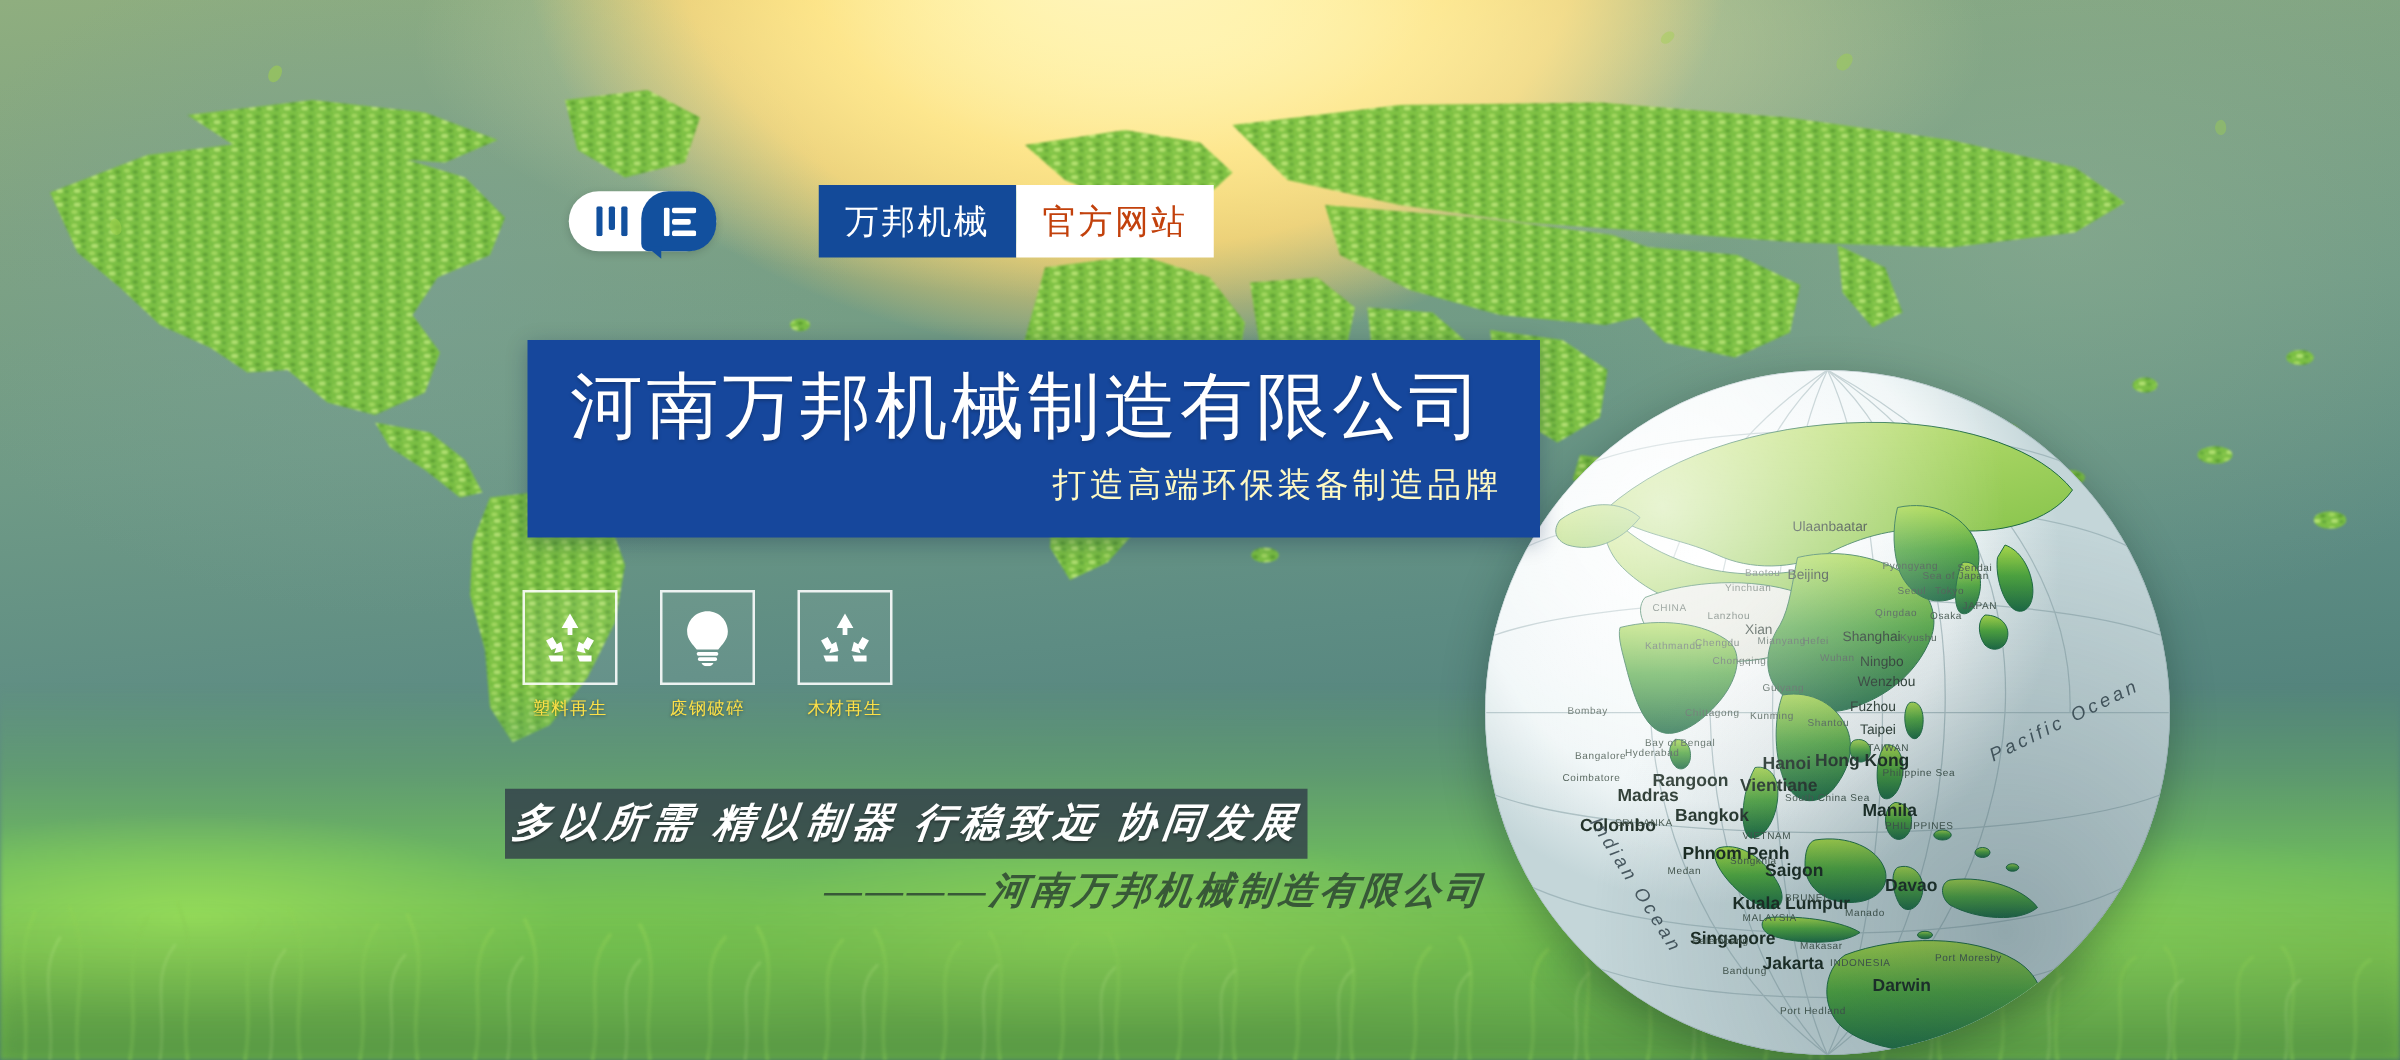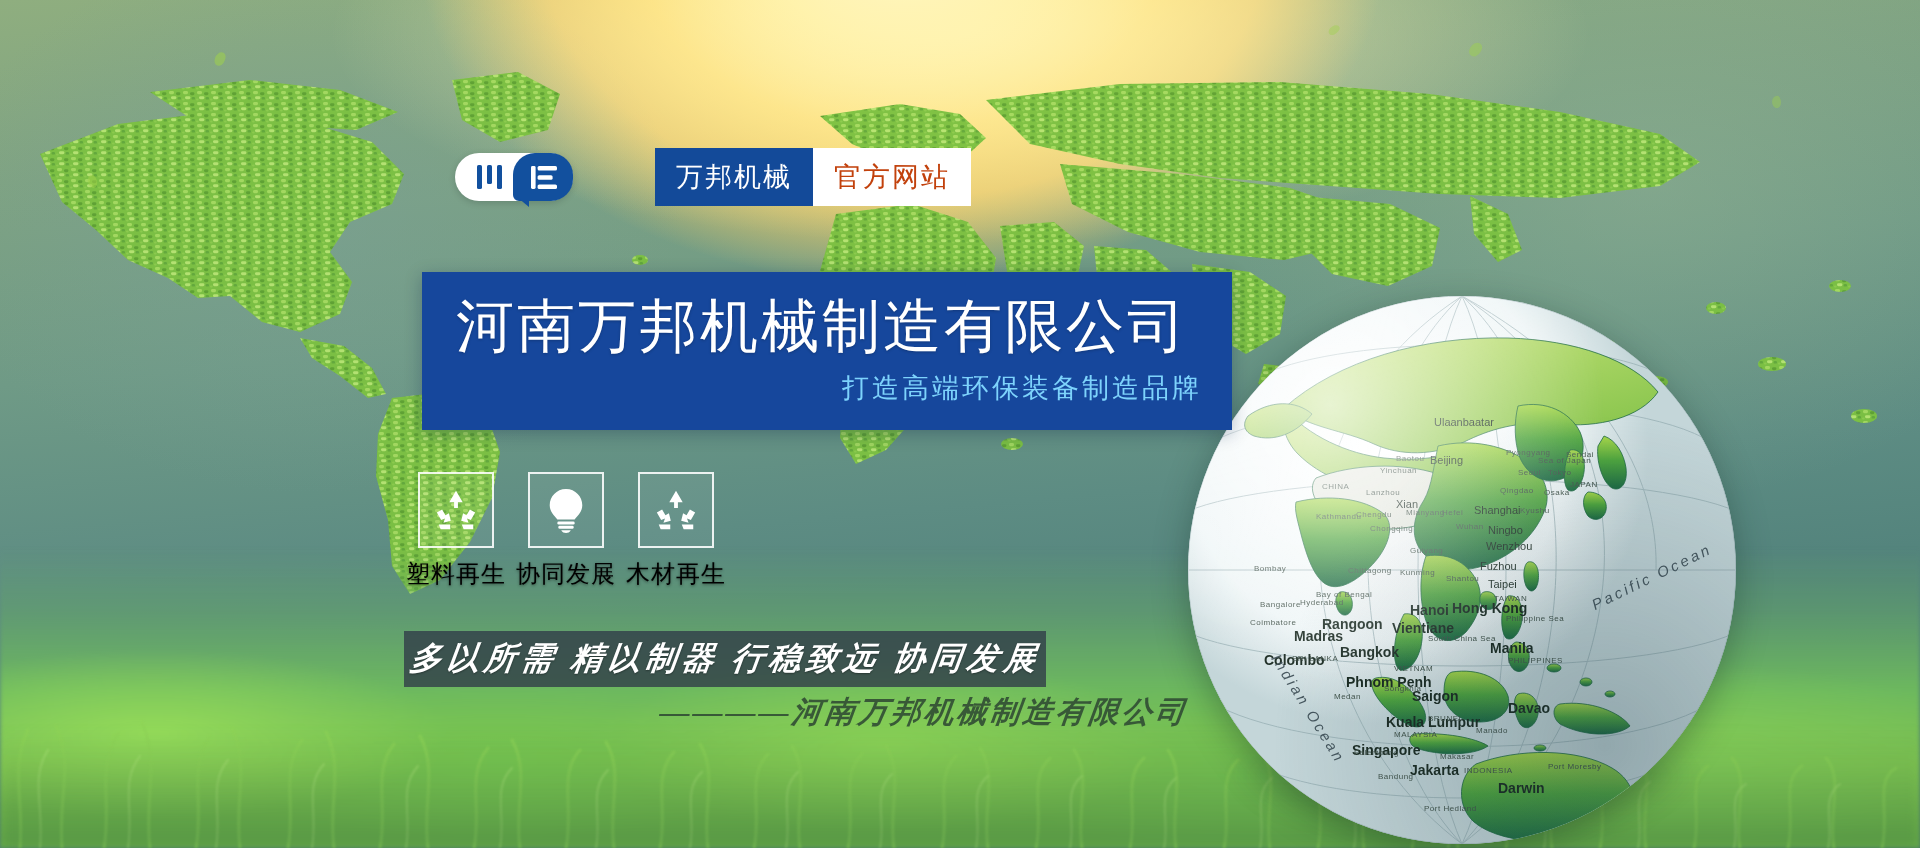--- a/index.html
+++ b/index.html
@@ -98,37 +98,37 @@
     background:#16479c;
     box-shadow:0 4px 16px rgba(10,30,70,.30);
     padding:24px 30px 0 34px;
   }
   .hero-title{
     color:#ffffff;font-size:58px;line-height:1.04;letter-spacing:3px;
     font-weight:400;white-space:nowrap;
     text-shadow:0 1px 3px rgba(0,0,0,.22);
   }
   .hero-sub{
-    margin-top:14px;text-align:right;color:#7dd3fc;
+    margin-top:14px;text-align:right;color:#fef9c3;
     font-size:27px;letter-spacing:3px;white-space:nowrap;
   }
 
   
   .services{
     position:absolute;left:418px;top:472px;display:flex;gap:34px;
   }
   .svc{width:76px;display:flex;flex-direction:column;align-items:center;cursor:pointer;}
   .svc-box{
     width:76px;height:76px;border:2px solid rgba(255,255,255,.88);
     display:flex;align-items:center;justify-content:center;
     background:rgba(255,255,255,.06);
   }
   .svc-box svg{display:block;}
   .svc-label{
-    margin-top:10px;color:#000000;font-size:24px;letter-spacing:1px;white-space:nowrap;
+    margin-top:10px;color:#fde047;font-size:14px;letter-spacing:1px;white-space:nowrap;
     text-shadow:0 1px 3px rgba(0,0,0,.45);
   }
 
   
   .slogan-band{
     position:absolute;left:404px;top:631px;width:642px;height:56px;
     background:rgba(48,58,72,.78);
     display:flex;align-items:center;justify-content:center;
   }
   .slogan-text{
@@ -550,21 +550,21 @@
       <div class="svc-box">
         <svg width="44" height="46" viewBox="0 0 44 48">
           <g fill="#ffffff">
             <path d="M22 2 C32 2 39 10 39 19 C39 26 34 30 31 34 L13 34 C10 30 5 26 5 19 C5 10 12 2 22 2 Z"></path>
             <rect x="13" y="36" width="18" height="3.2" rx="1.4"></rect>
             <rect x="14" y="40.4" width="16" height="3.2" rx="1.4"></rect>
             <path d="M17 45.2 L27 45.2 C26 47.4 23.8 48 22 48 C20.2 48 18 47.4 17 45.2 Z"></path>
           </g>
         </svg>
       </div>
-      <div class="svc-label">协同发展</div>
+      <div class="svc-label">废钢破碎</div>
     </div>
 
     <div class="svc">
       <div class="svc-box">
         <svg width="46" height="46" viewBox="0 0 48 48">
           <g fill="#ffffff">
             <path d="M24 4 L31 16 L26 16 L26 22 L22 22 L22 16 L17 16 Z"></path>
             <path d="M8.5 34.5 L4 26.5 L9.5 23.5 L13 29.6 L16.6 27.5 L18.6 35.2 L10.9 37.2 L12.5 32.8 Z"></path>
             <path d="M39.5 34.5 L44 26.5 L38.5 23.5 L35 29.6 L31.4 27.5 L29.4 35.2 L37.1 37.2 L35.5 32.8 Z"></path>
             <path d="M6 39 L18 39 L18 44 L8 44 Z"></path>

